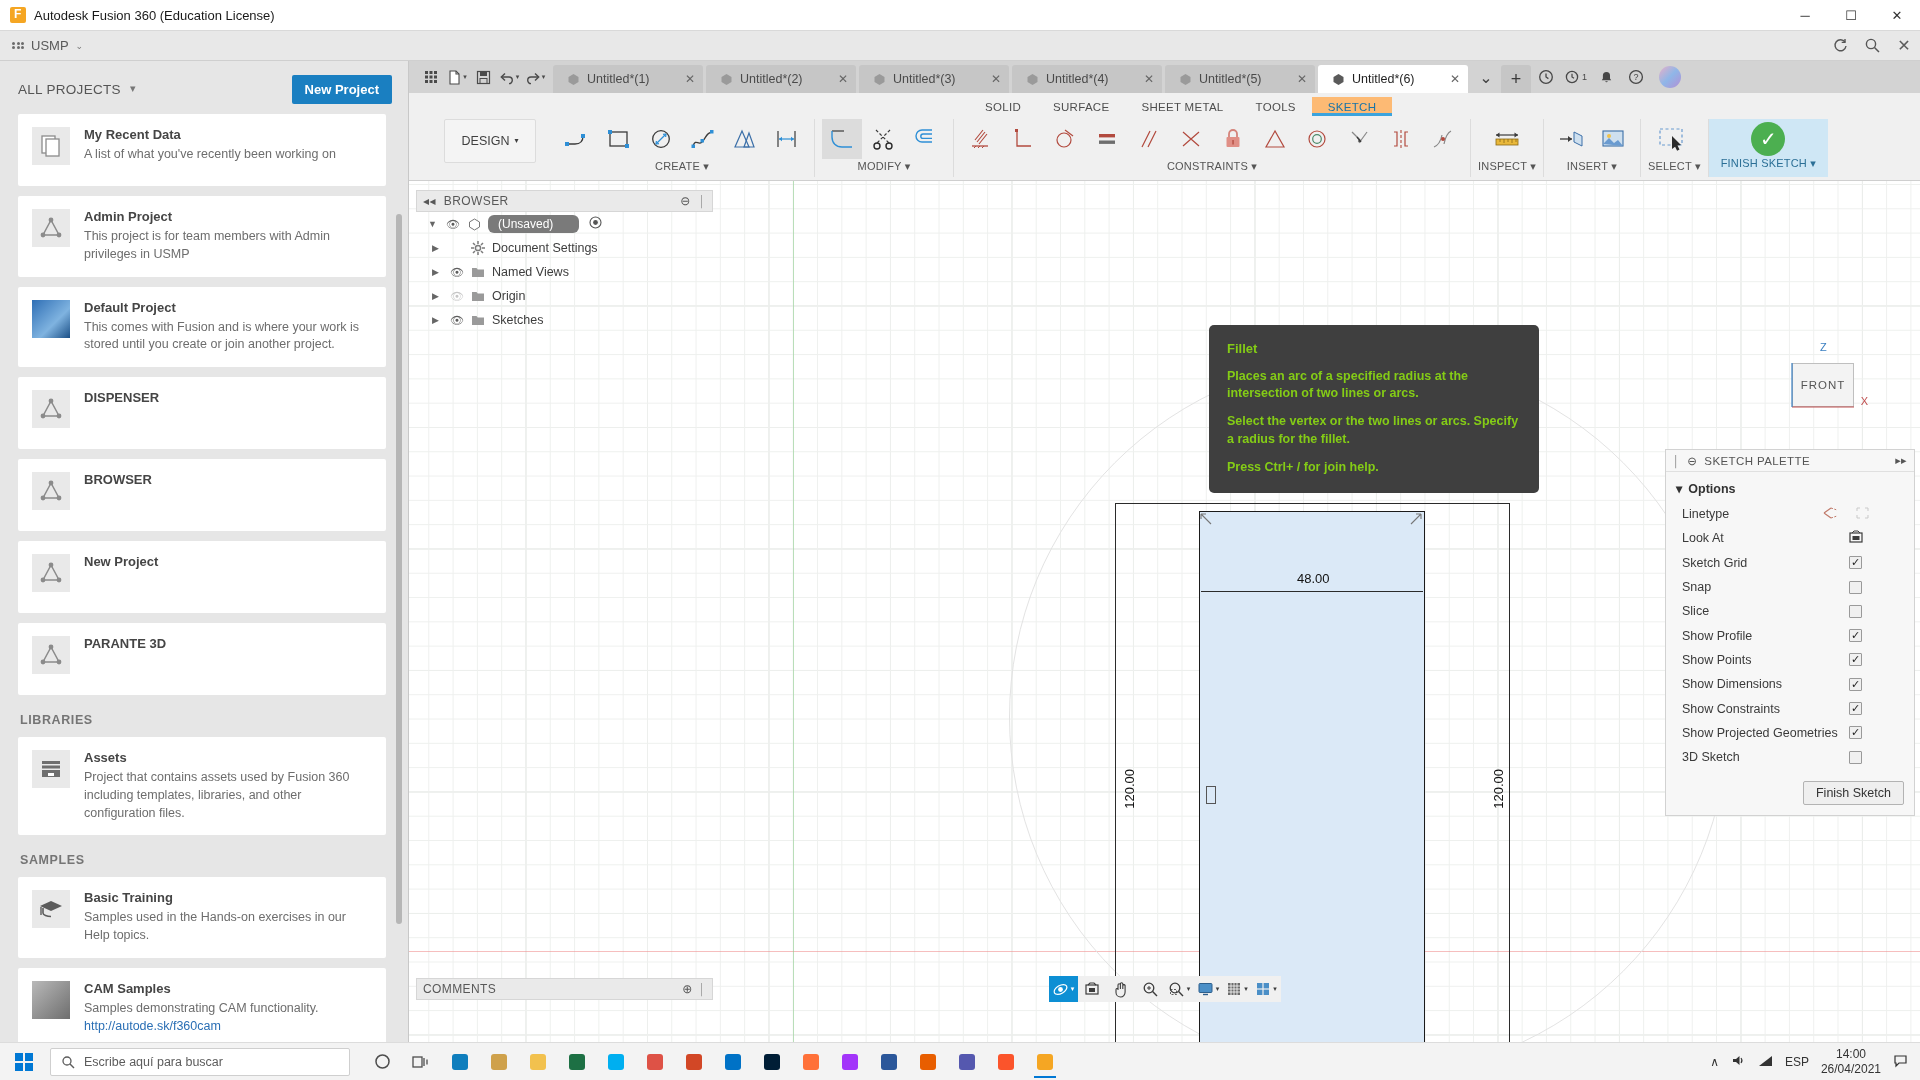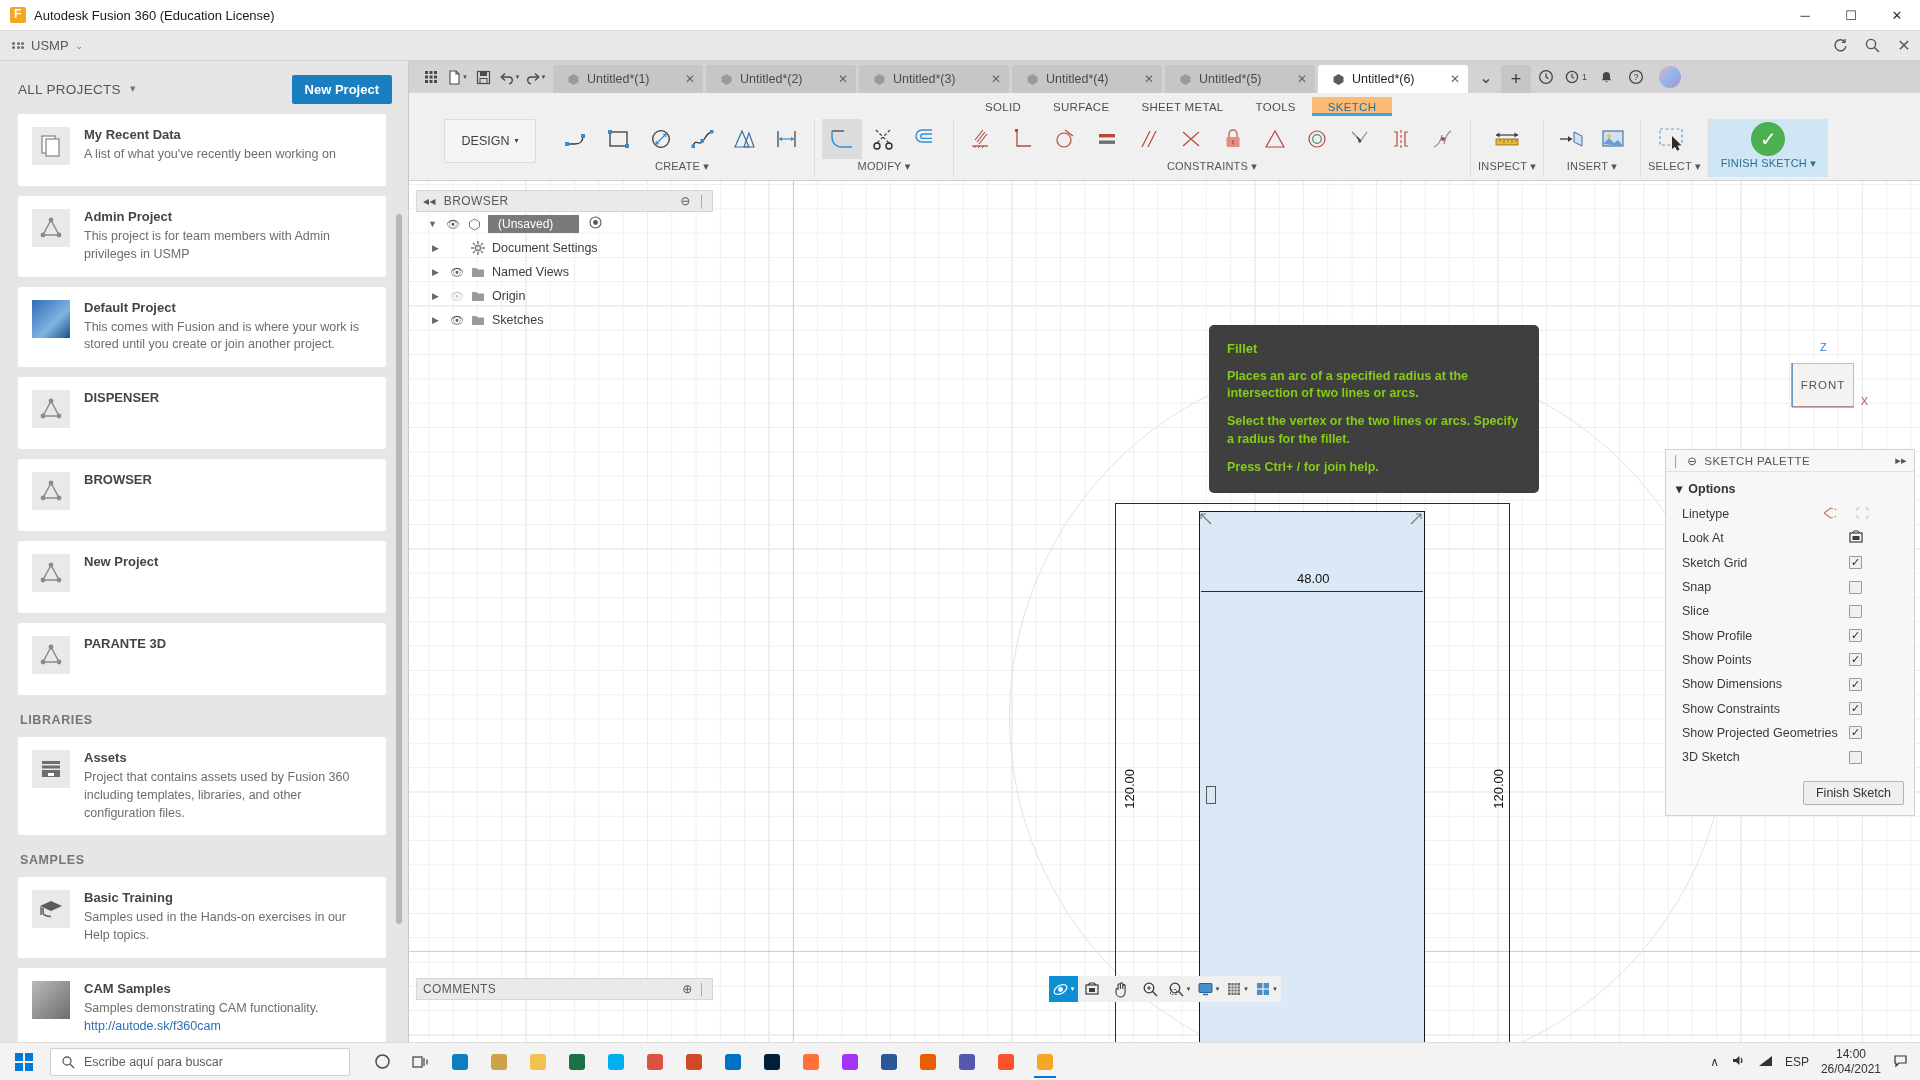--- a/index.html
+++ b/index.html
@@ -129,21 +129,21 @@
   .br-head { height:22px; background:#eaeaea; border:1px solid #d6d6d6;
     display:flex; align-items:center; padding:0 6px; gap:8px; color:#585858;
     font-size:12px; letter-spacing:.4px; }
   .br-head .minus { margin-left:auto; }
   .br-row { height:24px; display:flex; align-items:center; gap:6px; padding-left:16px; }
   .br-row .arrow { width:12px; color:#666; font-size:9px; }
   .br-row .eye { width:14px; color:#5c5c5c; font-size:11px; }
   .br-row .fic { width:16px; display:flex; justify-content:center; color:#7b7b7b; }
   .br-row.root { padding-left:12px; }
   .br-name-sel { background:#7a7a7a; color:#fff; padding:2px 26px 2px 10px;
-    border-radius:0; font-size:12px; }
+    border-radius:6px; font-size:12px; }
 
   
   .tooltip { position:absolute; left:800px; top:144px; width:330px;
     background:#3f3f3f; color:#84cc16; border-radius:5px; padding:15px 18px 17px;
     font-size:12.5px; line-height:1.38; }
   .tt-title { font-weight:bold; margin-bottom:10px; font-size:13px; }
   .tt-p { font-weight:bold; margin-bottom:11px; }
   .tt-p:last-child { margin-bottom:0; }
 
   

